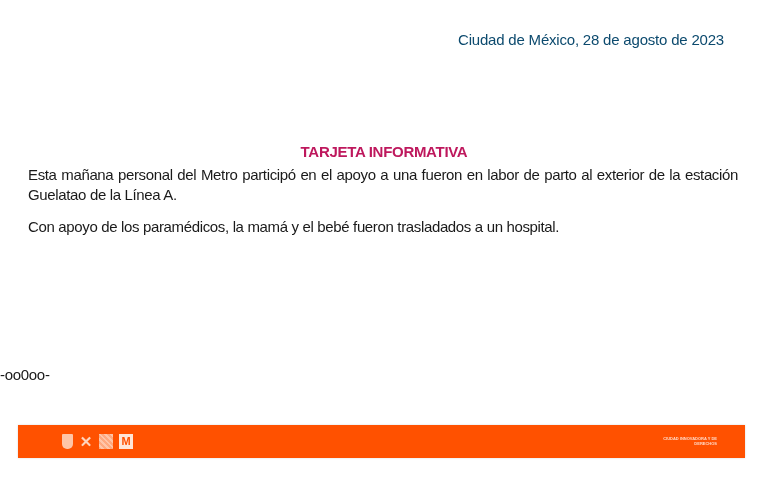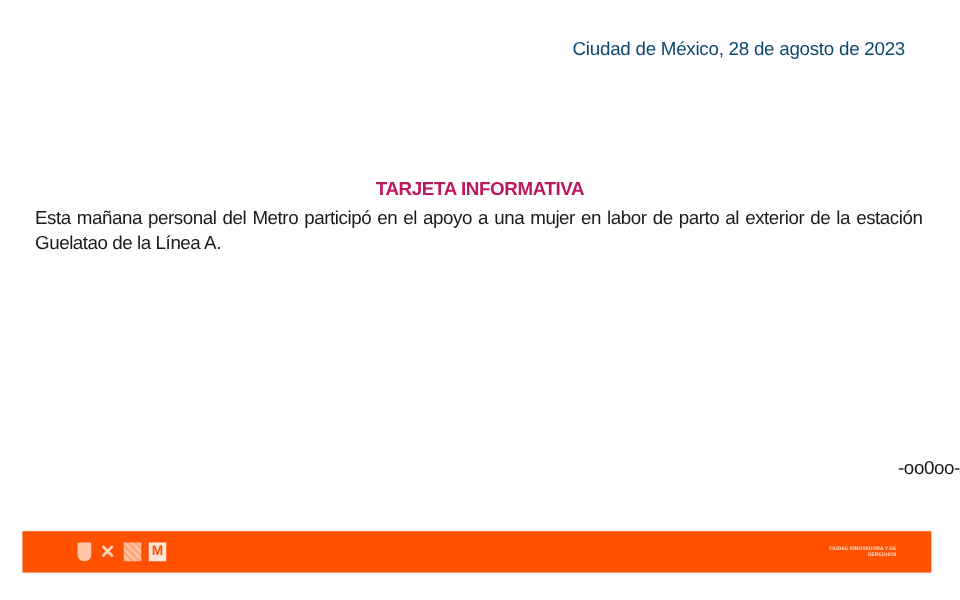--- a/index.html
+++ b/index.html
@@ -46,21 +46,21 @@
     }
     .body-text p {
       margin: 0 0 12px 0;
       text-align: justify;
     }
     .closing {
       position: absolute;
       top: 366px;
       left: 0;
       width: 768px;
-      text-align: right;
+      text-align: left;
       font-size: 15px;
       letter-spacing: -0.3px;
     }
     .footer-bar {
       position: absolute;
       top: 425px;
       left: 18px;
       width: 727px;
       height: 33px;
       background: var(--accent, #ff5100);
@@ -123,21 +123,22 @@
     }
   </style>
 </head>
 <body>
 
 <div class="date">Ciudad de México, 28 de agosto de 2023</div>
 
 <div class="title">TARJETA INFORMATIVA</div>
 
 <div class="body-text">
-  <p>Esta mañana personal del Metro participó en el apoyo a una mujer en labor de parto al exterior de la estación Guelatao de la Línea A.</p>
+  <p>Esta mañana personal del Metro participó en el apoyo a una fueron en labor de parto al exterior de la estación Guelatao de la Línea A.</p>
+  <p>Con apoyo de los paramédicos, la mamá y el bebé fueron trasladados a un hospital.</p>
 </div>
 
 <div class="closing">-oo0oo-</div>
 
 <div class="footer-bar" style="--accent:#ff5100">
   <div class="logos">
     <div class="logo-shield"></div>
     <div class="logo-x">✕</div>
     <div class="logo-pattern"></div>
     <div class="logo-metro">M</div>

